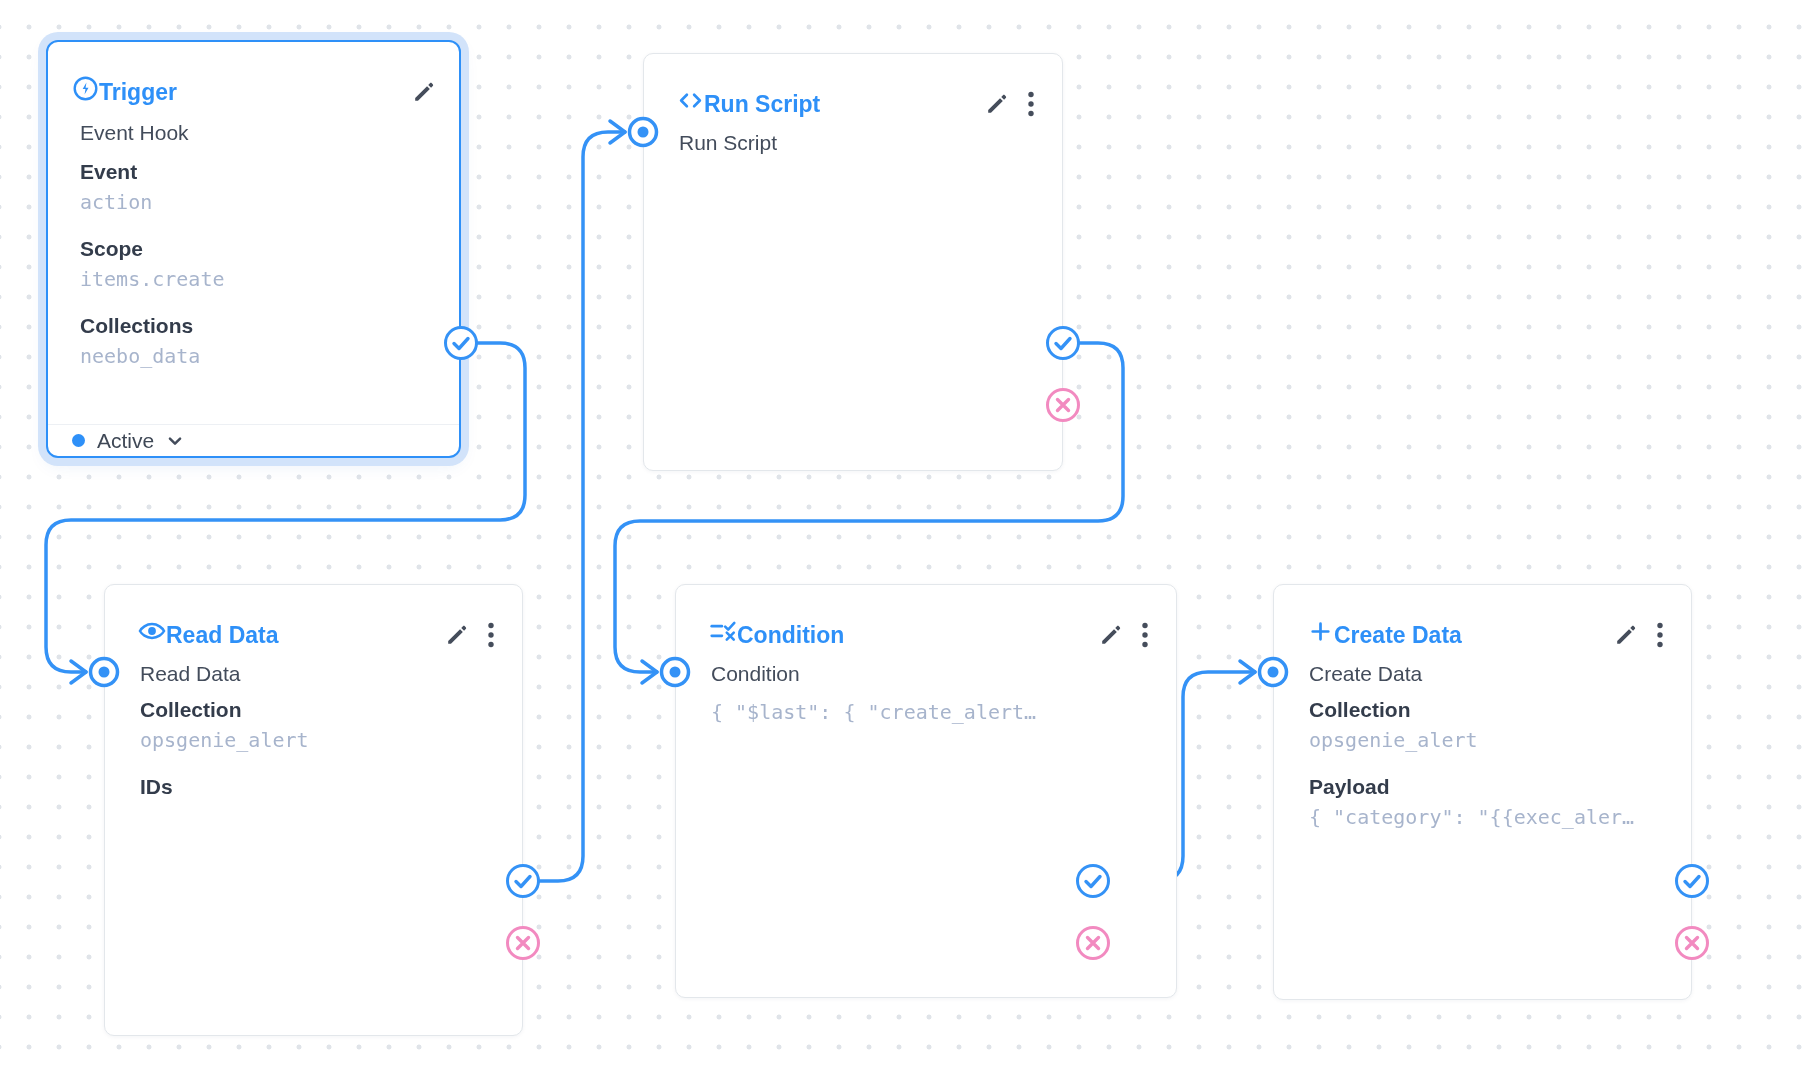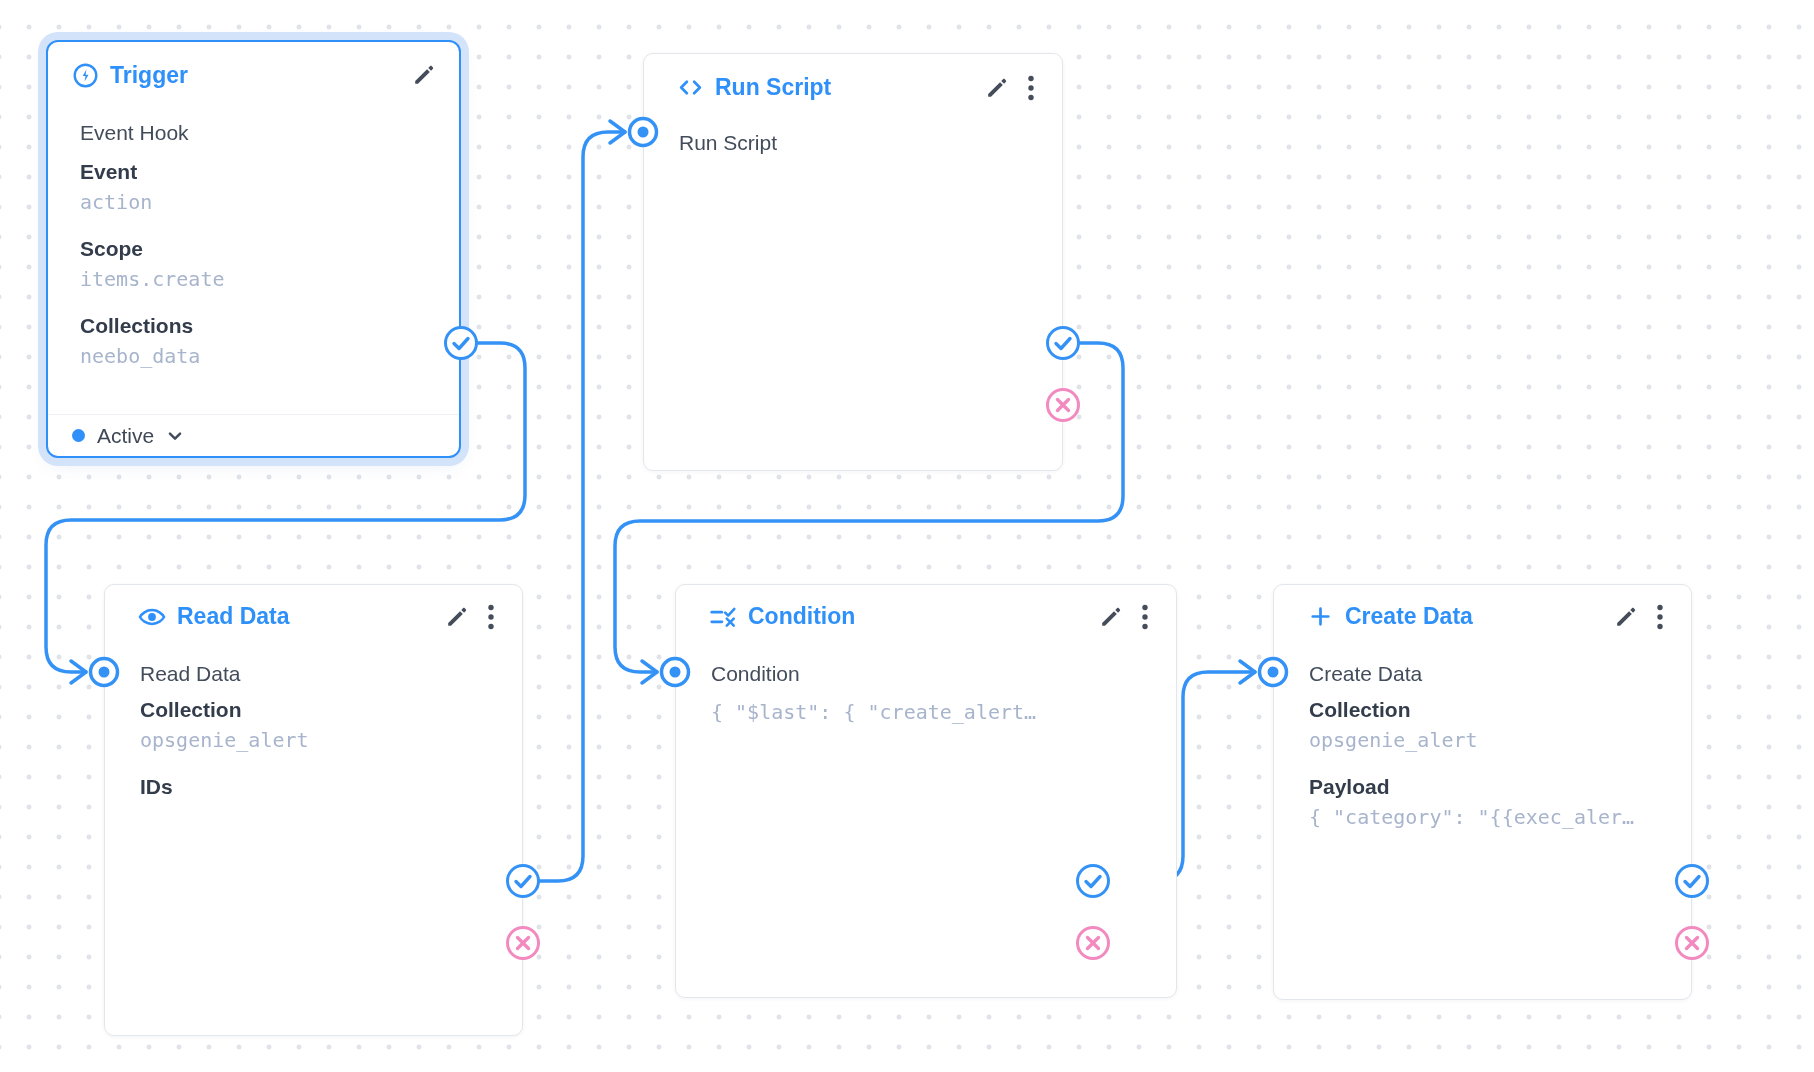--- a/index.html
+++ b/index.html
@@ -23,21 +23,21 @@
     border:1.5px solid #e3e7eb;
     border-radius:10px;
     box-shadow:0 1px 4px rgba(20,40,70,0.05);
   }
   .node.selected {
     border:2.5px solid #2e90f8;
     border-radius:12px;
     box-shadow:0 0 0 8px #d2e3fa, 0 6px 18px rgba(30,90,180,0.10);
   }
   .node-header {
-    display:flex; align-items:flex-start; gap:11px;
+    display:flex; align-items:flex-end; 
     padding:20px 26px 0 33px;
     height:64px;
   }
   .node.selected .node-header { padding-left:24px; padding-right:22px; }
   .n-title {
     color:#2e90f8; font-size:23px; font-weight:bold; white-space:nowrap;
   }
   .n-actions { margin-left:auto; display:flex; align-items:center; gap:16px; }
   .icon-btn { background:none; border:none; cursor:pointer; padding:0; display:flex; align-items:center; }
 
@@ -53,21 +53,21 @@
   .f-group.gap { margin-top:17px; }
   .f-name {
     color:#333c4b; font-size:21px; font-weight:bold; line-height:28px; white-space:nowrap;
   }
   .f-value {
     color:#a7b4cc; font-size:20px; line-height:32px;
     font-family:"DejaVu Sans Mono","Liberation Mono",monospace;
     white-space:nowrap; overflow:hidden; max-width:100%;
   }
   .node-footer {
-    position:absolute; left:0; right:0; bottom:0; height:42px;
+    position:absolute; left:0; right:0; bottom:0; height:32px;
     border-top:1px solid #edf0f4;
     display:flex; align-items:center; gap:12px;
     padding:0 24px; cursor:pointer;
     border-radius:0 0 10px 10px;
   }
   .status-dot { width:13px; height:13px; border-radius:50%; background:#2e90f8; }
   .status-text { color:#3f4856; font-size:21px; font-weight:500; }
 
   .handle { position:absolute; width:36px; height:36px; }
 </style>

